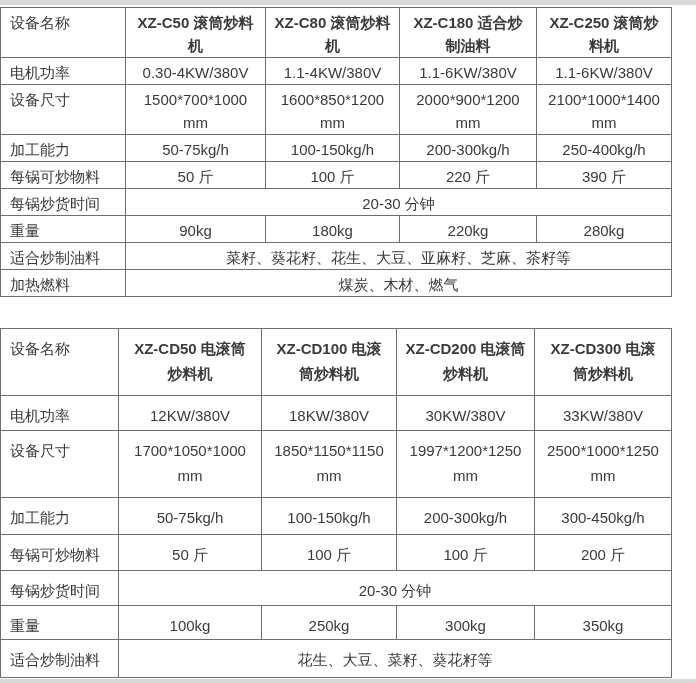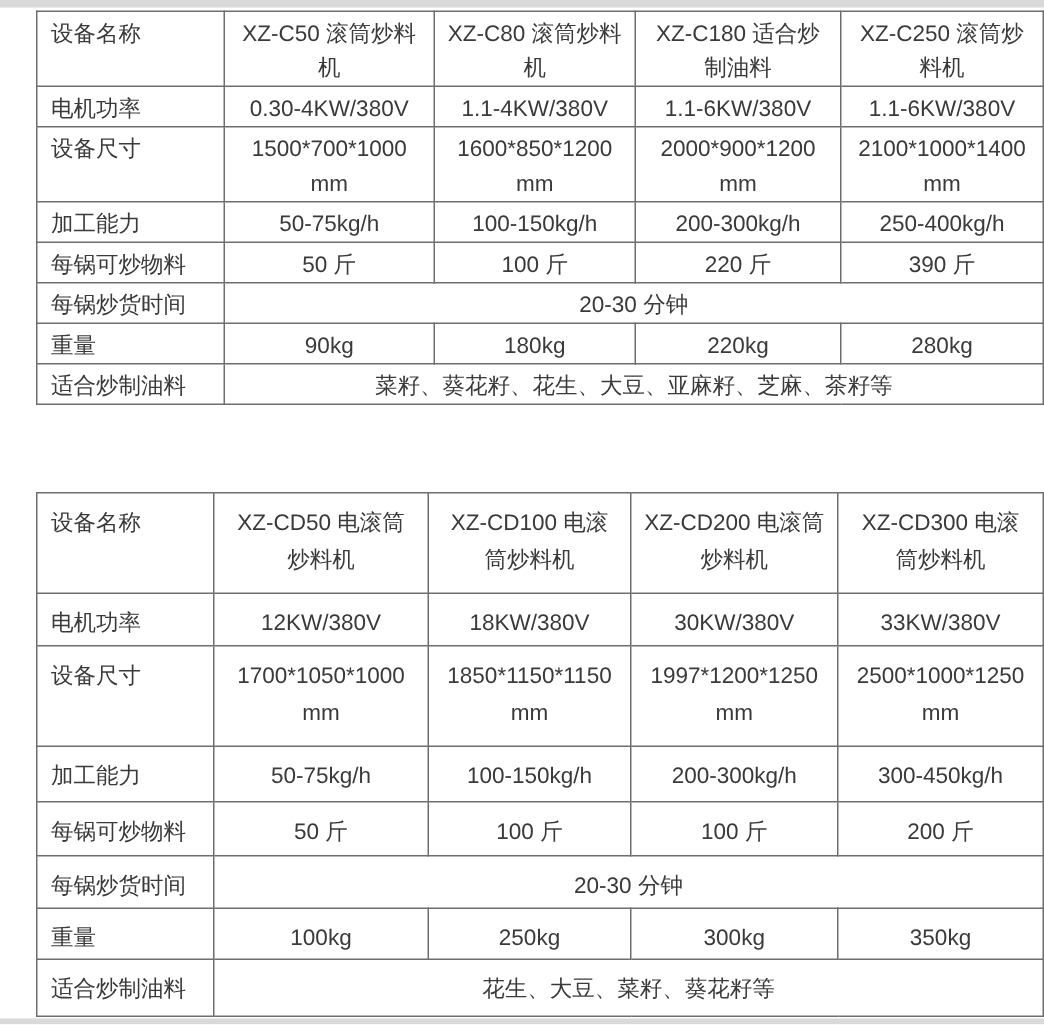--- a/index.html
+++ b/index.html
@@ -23,21 +23,21 @@
     background: #d9d9d9;
   }
   .edge-band-bottom {
     position: absolute;
     left: 0; bottom: 0;
     width: 696px; height: 4px;
     background: #d9d9d9;
   }
   table.spec {
     position: absolute;
-    left: 24px;
+    left: 0;
     width: 671px;
     border-collapse: collapse;
     table-layout: fixed;
   }
   #gas-table { top: 7px; }
   #electric-table { top: 328px; }
   td {
     border: 1.5px solid #6e6e6e;
     vertical-align: top;
     text-align: center;
@@ -45,21 +45,21 @@
     overflow: hidden;
     padding: 3px 3px 0 3px;
   }
   #gas-table td { line-height: 23px; }
   #electric-table td { line-height: 25px; padding-top: 7px; }
   td.lbl {
     text-align: left;
     padding-left: 9px;
     padding-right: 2px;
   }
-  td.name-cell { padding-left: 8px; padding-right: 8px; }
+  td.name-cell { padding-left: 8px; padding-right: 8px; font-weight: bold; }
   
   #gas-table tr.r-device   { height: 50px; }
   #gas-table tr.r-power    { height: 25px; }
   #gas-table tr.r-size     { height: 48px; }
   #gas-table tr.r-capacity { height: 26px; }
   #gas-table tr.r-perpot   { height: 26px; }
   #gas-table tr.r-time     { height: 27px; }
   #gas-table tr.r-weight   { height: 23px; }
   #gas-table tr.r-oils     { height: 25px; }
   #gas-table tr.r-fuel     { height: 27px; }
@@ -143,20 +143,24 @@
         <td class="lbl">重量</td>
         <td>90kg</td>
         <td>180kg</td>
         <td>220kg</td>
         <td>280kg</td>
       </tr>
       <tr class="r-oils">
         <td class="lbl">适合炒制油料</td>
         <td colspan="4">菜籽、葵花籽、花生、大豆、亚麻籽、芝麻、茶籽等</td>
       </tr>
+      <tr class="r-fuel">
+        <td class="lbl">加热燃料</td>
+        <td colspan="4">煤炭、木材、燃气</td>
+      </tr>
     </tbody>
   </table>
 
   <table class="spec" id="electric-table">
     <colgroup>
       <col style="width:118px">
         <col style="width:143px">
         <col style="width:135px">
         <col style="width:138px">
         <col style="width:137px">

